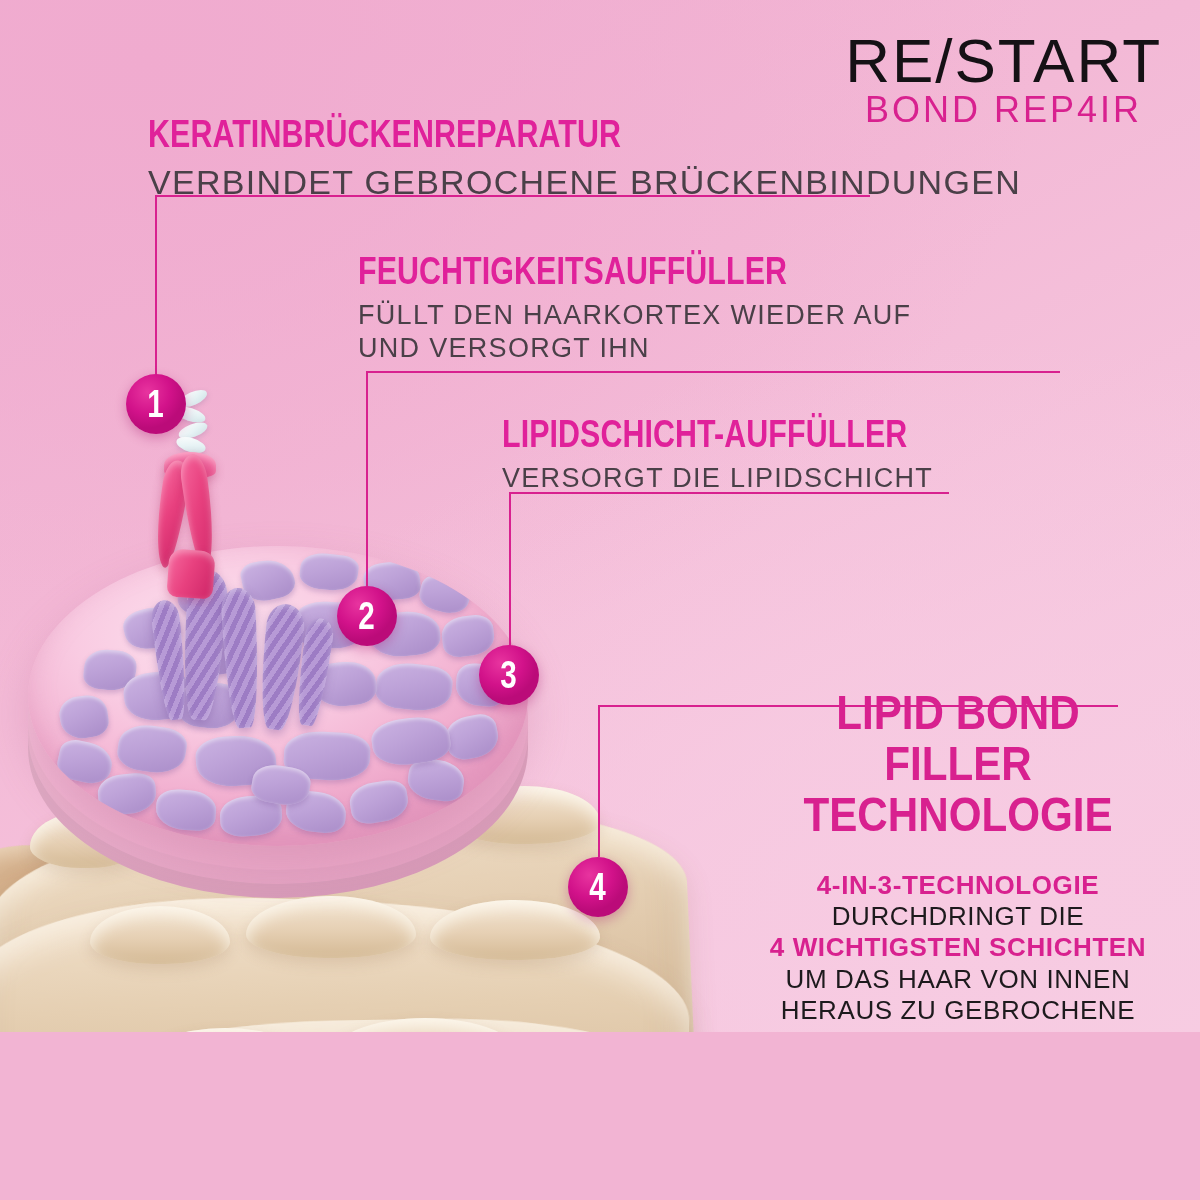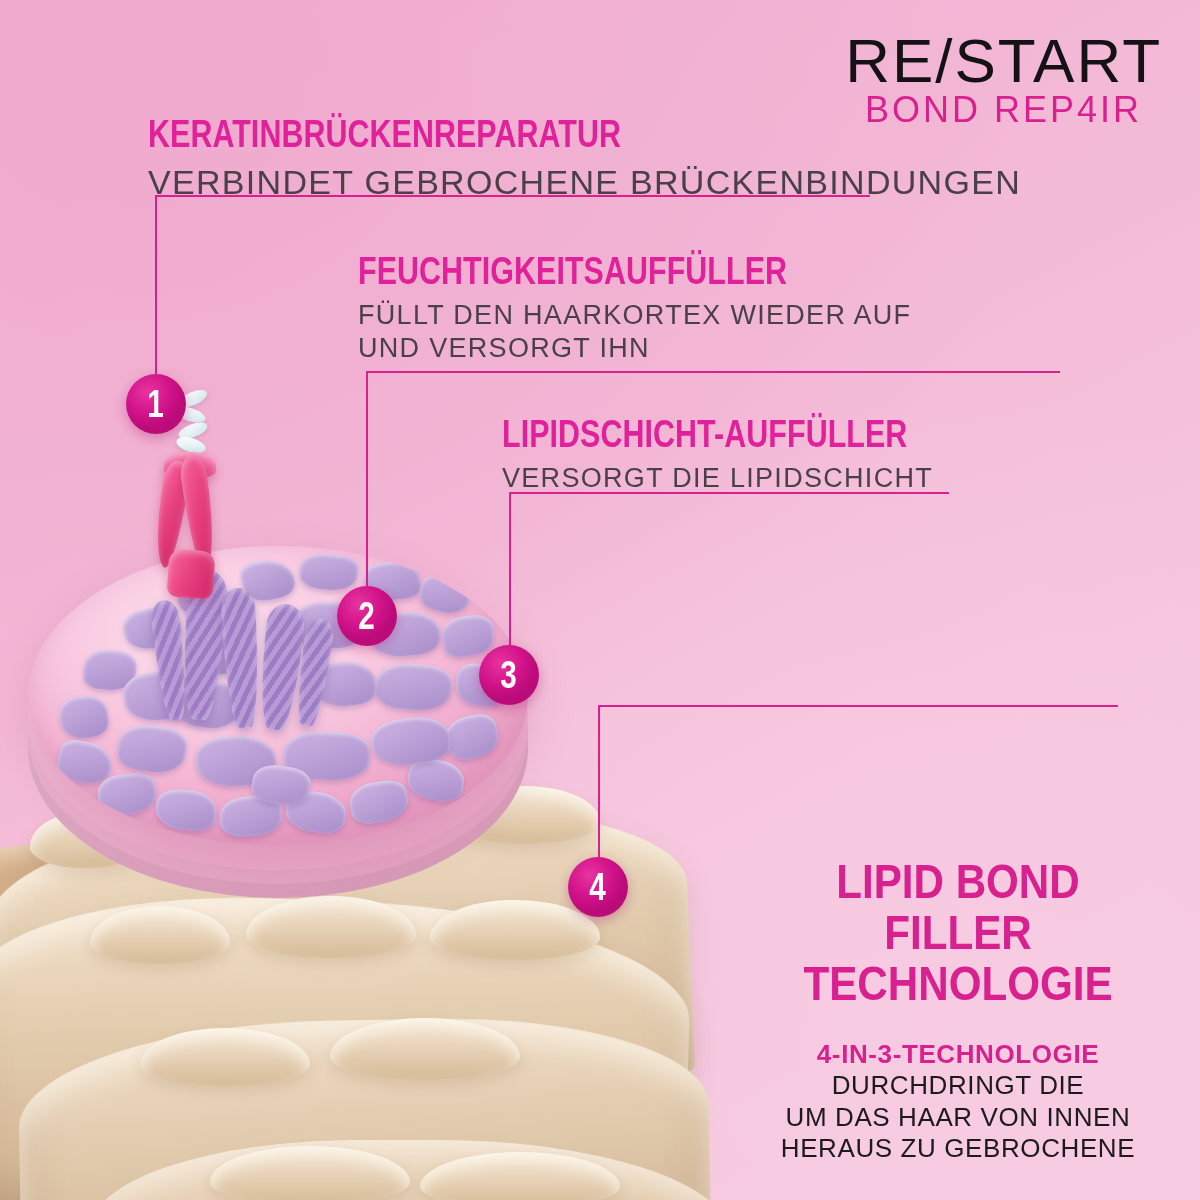--- a/index.html
+++ b/index.html
@@ -3,21 +3,21 @@
 <meta charset="utf-8">
 <title>RE/START Bond Repair — Lipid Bond Filler Technologie</title>
 <style>
   html,body{margin:0;padding:0;}
   body{
     width:1200px;height:1200px;overflow:hidden;
     font-family:"Liberation Sans", sans-serif;
     background:#f2b4d3;
   }
   .stage{
-    position:relative;width:1200px;height:1200px;overflow:hidden;
+    position:relative;width:1200px;height:1032px;overflow:hidden;
     background:
       radial-gradient(115% 95% at 82% 88%, #f7cbe2 0%, rgba(247,203,226,0) 58%),
       radial-gradient(120% 100% at 12% 6%, #f0abcf 0%, rgba(240,171,207,0) 62%),
       linear-gradient(152deg, #f0afd1 0%, #f3b9d6 38%, #f6c6de 72%, #f7cde2 100%);
   }
 
   
   .art{position:absolute;left:0;top:0;width:760px;height:1200px;}
 
   
@@ -147,21 +147,21 @@
   .logo-main{
     color:#151115;font-size:62px;font-weight:300;letter-spacing:2px;
     line-height:1;white-space:nowrap;
   }
   .logo-sub{
     color:#d8218f;font-size:36px;font-weight:300;letter-spacing:3px;
     line-height:1;margin-top:0;white-space:nowrap;
   }
 
   
-  .product{position:absolute;right:42px;bottom:36px;width:400px;text-align:center;}
+  .product{position:absolute;right:42px;bottom:6px;width:400px;text-align:center;}
   .p-head{
     color:#d8218f;font-weight:700;font-size:49px;line-height:1.04;
     font-family:"Liberation Sans Narrow","Liberation Sans",sans-serif;
     transform:scaleX(.86);letter-spacing:0;
   }
   .p-body{margin-top:30px;}
   .p-line{font-size:26px;line-height:1.20;letter-spacing:.6px;white-space:nowrap;}
   .p-mag{color:#d8218f;font-weight:700;}
   .p-dark{color:#1d1a1d;font-weight:400;}
 </style>
@@ -290,18 +290,19 @@
   <div class="marker" style="left:568px;top:857px;">
     <span>4</span>
   </div>
 
   <div class="product">
     <div class="p-head">LIPID BOND FILLER</div>
     <div class="p-head">TECHNOLOGIE</div>
     <div class="p-body">
       <div class="p-line p-mag">4-IN-3-TECHNOLOGIE</div>
       <div class="p-line p-dark">DURCHDRINGT DIE</div>
+      <div class="p-line p-mag">4 WICHTIGSTEN SCHICHTEN</div>
       <div class="p-line p-dark">UM DAS HAAR VON INNEN</div>
       <div class="p-line p-dark">HERAUS ZU GEBROCHENE</div>
     </div>
   </div>
 
 </div>
 
 </body></html>

